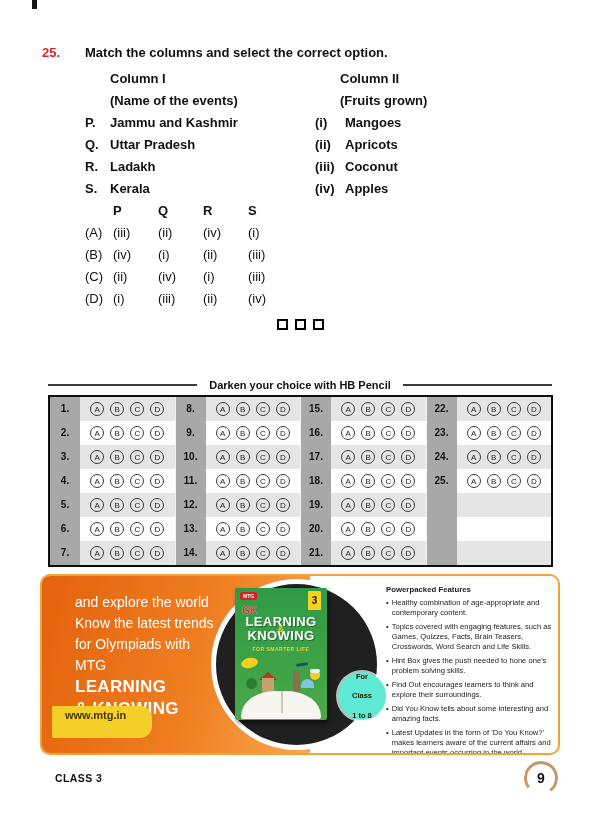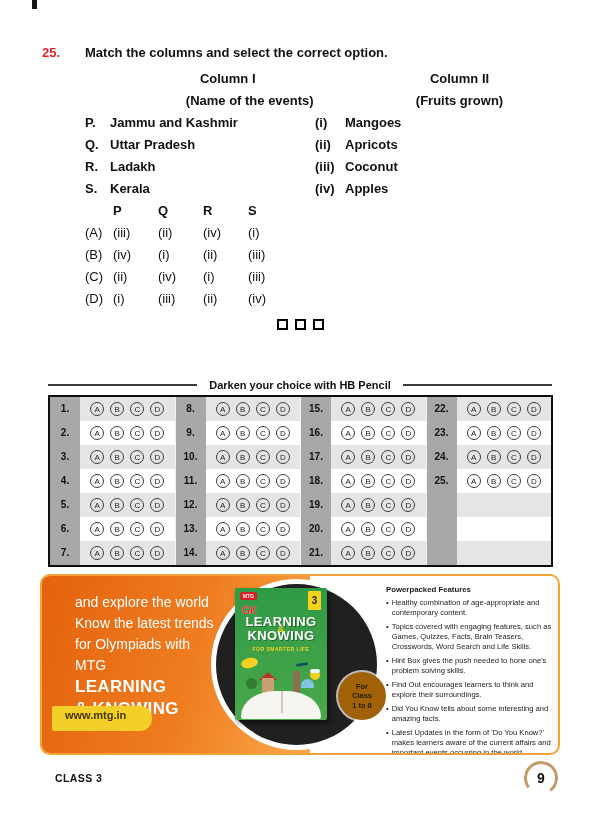--- a/index.html
+++ b/index.html
@@ -5,21 +5,21 @@
   * { margin:0; padding:0; box-sizing:border-box; }
   html,body { width:600px; height:814px; background:#fff; font-family:"Liberation Sans", sans-serif; color:#111; }
   body { position:relative; overflow:hidden; }
 
   .artifact { position:absolute; top:0; left:32px; width:5px; height:9px; background:#151515; }
 
   
   .question { padding-top:44px; }
   .q-row { display:flex; padding-left:42px; font-size:13px; font-weight:bold; line-height:18px; }
   .q-num { color:#d9262b; width:43px; }
-  .match-head, .match-sub { display:flex; padding-left:64px; font-size:13px; font-weight:bold; line-height:22px;justify-content:center; }
+  .match-head, .match-sub { display:flex; padding-left:85px; font-size:13px; font-weight:bold; line-height:22px; }
   .match-head { margin-top:6px; }
   .mh-col1 { width:230px; padding-left:25px; }
   .mh-col2 { padding-left:25px; }
   .match-row { display:flex; padding-left:85px; font-size:13px; font-weight:bold; line-height:22px; }
   .m-col1 { width:230px; display:flex; }
   .m-label { width:25px; }
   .m-col2 { display:flex; }
   .m2-label { width:30px; }
 
   .opt-header, .opt-row { display:flex; padding-left:85px; font-size:13px; line-height:22px; }
@@ -43,21 +43,21 @@
   .b-row { height:24px; display:flex; align-items:center; justify-content:space-evenly; padding:0 4px; }
   .b-row.odd { background:#e5e5e5; }
   .b-row.even { background:#ffffff; }
   .bubble { width:14px; height:14px; border:1.4px solid #3c3c3c; border-radius:50%; display:flex; align-items:center; justify-content:center; font-size:8px; color:#222; }
 
   
   .banner { position:relative; margin:7px 40px 0 40px; height:181px; border:2px solid #f2a237; border-radius:10px; background:#fff; overflow:hidden; }
   .banner-left { position:absolute; left:0; top:0; bottom:0; width:268px; background:linear-gradient(105deg,#e4620d 0%,#ef7d20 55%,#f8a94b 100%); }
   .banner-text { position:absolute; left:33px; top:16px; color:#fff; font-size:14px; line-height:21px; }
   .brand-line { font-weight:bold; font-size:17px; line-height:22px; letter-spacing:.3px; }
-  .website-pill { position:absolute; left:10px; top:130px; background:#f3d028; color:#453500; font-weight:bold; font-size:11px; line-height:17px; padding:1px 26px 7px 13px; border-radius:2px 12px 12px 2px; }
+  .website-pill { position:absolute; left:10px; top:130px; background:#f3d028; color:#453500; font-weight:bold; font-size:11px; line-height:17px; padding:1px 26px 14px 13px; border-radius:2px 12px 12px 2px; }
 
   .banner-circle { position:absolute; left:169px; top:3px; width:171px; height:171px; background:#202020; border:5px solid #fff; border-radius:50%; }
   .book-cover { position:absolute; left:193px; top:12px; width:92px; height:132px; background:linear-gradient(#2f9a45,#4aa84a); box-shadow:2px 3px 5px rgba(0,0,0,.55); border-radius:2px; }
   .mtg-logo { position:absolute; top:4px; left:5px; background:#d42027; color:#fff; font-size:5px; font-weight:bold; padding:1px 3px; border-radius:2px; }
   .class-tab { position:absolute; top:3px; right:6px; background:#f7d21e; width:13px; height:19px; text-align:center; font-size:10px; font-weight:bold; color:#1c1c1c; line-height:19px; border-radius:1px; }
   .gk { position:absolute; top:17px; left:7px; color:#e22a2a; font-weight:bold; font-size:10px; text-shadow:0 0 1px #fff; }
   .cover-title { position:absolute; left:0; right:0; text-align:center; color:#fff; font-weight:bold; font-size:13px; letter-spacing:.4px; text-shadow:1px 1px 0 rgba(0,0,0,.35); }
   .cover-title.t1 { top:26px; }
   .cover-title.t2 { top:32px;margin-top:8px; }
   .cover-amp { position:absolute; top:36px; left:50%; transform:translateX(-50%); color:#f5d022; font-size:9px; font-weight:bold; z-index:2; }
@@ -68,21 +68,21 @@
   .open-book { position:absolute; bottom:-4px; left:1px; right:1px; height:28px; background:#f7f5ef; border-radius:45% 45% 3px 3px / 95% 95% 3px 3px; }
   .book-spine { position:absolute; bottom:2px; left:50%; width:2px; height:22px; background:#cfc9b8; }
   .illus-house { position:absolute; bottom:22px; left:22px; width:12px; height:15px; background:#c8a070; }
   .illus-roof { position:absolute; bottom:35px; left:19px; width:0; height:0; border-left:9px solid transparent; border-right:9px solid transparent; border-bottom:8px solid #b5382a; }
   .illus-tree { position:absolute; bottom:26px; left:6px; width:11px; height:11px; background:#2e7d32; border-radius:50%; }
   .illus-tower { position:absolute; bottom:22px; right:22px; width:7px; height:22px; background:#8d6e4f; }
   .illus-dome { position:absolute; bottom:27px; right:8px; width:13px; height:9px; background:#7fc4e0; border-radius:7px 7px 0 0; }
   .illus-plane { position:absolute; top:2px; right:14px; width:12px; height:2.5px; background:#17505f; border-radius:2px; transform:rotate(-8deg); }
   .illus-cloud { position:absolute; top:8px; right:2px; width:10px; height:4px; background:#e8f6fb; border-radius:4px; }
 
-  .class-badge { position:absolute; left:296px; top:96px; width:48px; height:48px; border-radius:50%; background:#a16207; display:flex; flex-direction:column; align-items:center; justify-content:center; color:#262000; font-size:7.5px; font-weight:bold; line-height:9.5px; box-shadow:0 0 0 2px rgba(255,255,255,.7); }
+  .class-badge { position:absolute; left:296px; top:96px; width:48px; height:48px; border-radius:50%; background:#5eead4; display:flex; flex-direction:column; align-items:center; justify-content:space-between; color:#262000; font-size:7.5px; font-weight:bold; line-height:9.5px; box-shadow:0 0 0 2px rgba(255,255,255,.7); }
 
   .features { position:absolute; left:344px; top:9px; width:168px; font-size:7.6px; color:#1c1c1c; }
   .features-title { font-weight:bold; font-size:7.8px; margin-bottom:4px; }
   .feature { display:flex; gap:3px; margin-bottom:4px; line-height:10px; }
   .feature .dot { flex:none; }
 
   
   .footer { display:flex; justify-content:space-between; align-items:center; margin:3px 42px 0 55px; height:40px; }
   .class-label { font-size:10.5px; font-weight:bold; letter-spacing:.4px; }
   .page-ring { width:34px; height:34px; border-radius:50%; border:3px solid #c49a6c; border-bottom-color:transparent; transform:rotate(8deg); display:flex; align-items:center; justify-content:center; }

